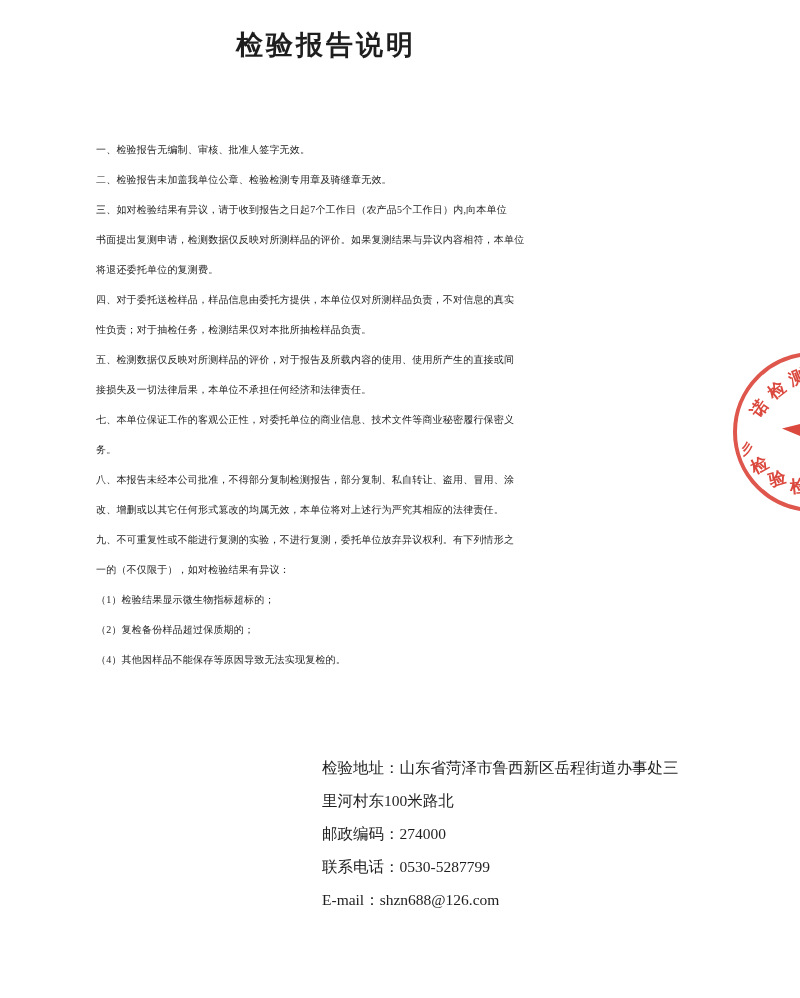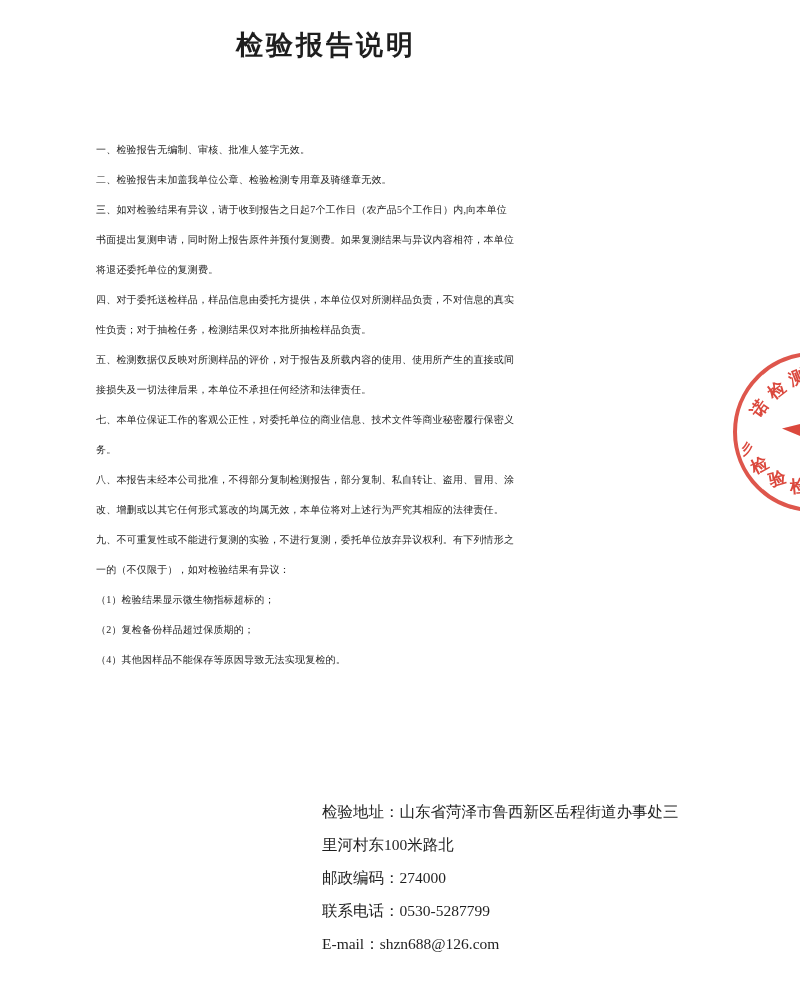--- a/index.html
+++ b/index.html
@@ -27,21 +27,21 @@
   }
   .body-lines .line {
     height: 30px;
     line-height: 30px;
     font-size: 10px;
     white-space: nowrap;
     letter-spacing: 0.2px;
   }
   .contact-block {
     position: absolute;
-    left: 322px; top: 795px;
+    left: 322px; top: 751px;
   }
   .contact-block .line {
     height: 33px;
     line-height: 33px;
     font-size: 15.5px;
     white-space: nowrap;
   }
   
   .stamp {
     position: absolute;
@@ -78,21 +78,21 @@
 </style>
 </head>
 <body>
 
 <div class="doc-title">检验报告说明</div>
 
 <div class="body-lines">
   <div class="line">一、检验报告无编制、审核、批准人签字无效。</div>
   <div class="line">二、检验报告未加盖我单位公章、检验检测专用章及骑缝章无效。</div>
   <div class="line">三、如对检验结果有异议，请于收到报告之日起7个工作日（农产品5个工作日）内,向本单位</div>
-  <div class="line">书面提出复测申请，同时附上报告原件并预付复测费。如果复测结果与异议内容相符，本单位</div>
+  <div class="line">书面提出复测申请，检测数据仅反映对所测样品的评价。如果复测结果与异议内容相符，本单位</div>
   <div class="line">将退还委托单位的复测费。</div>
   <div class="line">四、对于委托送检样品，样品信息由委托方提供，本单位仅对所测样品负责，不对信息的真实</div>
   <div class="line">性负责；对于抽检任务，检测结果仅对本批所抽检样品负责。</div>
   <div class="line">五、检测数据仅反映对所测样品的评价，对于报告及所载内容的使用、使用所产生的直接或间</div>
   <div class="line">接损失及一切法律后果，本单位不承担任何经济和法律责任。</div>
   <div class="line">七、本单位保证工作的客观公正性，对委托单位的商业信息、技术文件等商业秘密履行保密义</div>
   <div class="line">务。</div>
   <div class="line">八、本报告未经本公司批准，不得部分复制检测报告，部分复制、私自转让、盗用、冒用、涂</div>
   <div class="line">改、增删或以其它任何形式篡改的均属无效，本单位将对上述行为严究其相应的法律责任。</div>
   <div class="line">九、不可重复性或不能进行复测的实验，不进行复测，委托单位放弃异议权利。有下列情形之</div>

